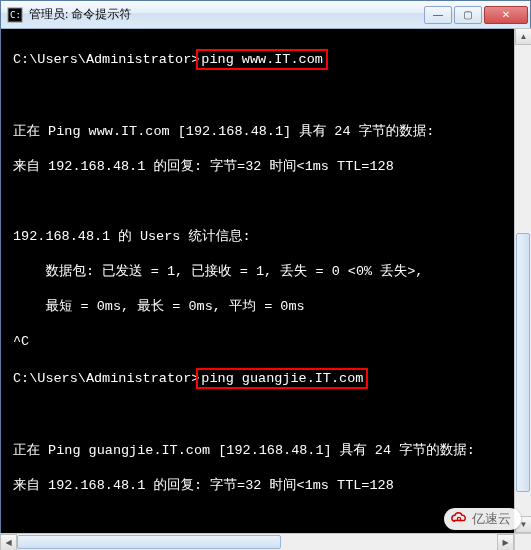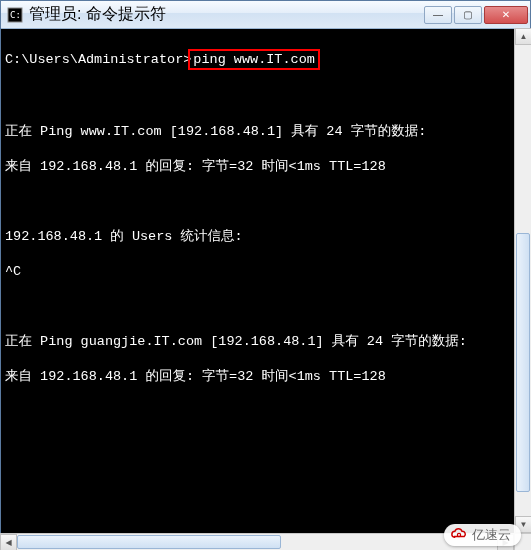--- a/index.html
+++ b/index.html
@@ -32,24 +32,25 @@
     width: 16px;
     height: 16px;
     margin-right: 6px;
     display: flex;
     align-items: center;
     justify-content: center;
   }
   .titlebar .icon svg { display: block; }
   .titlebar .title {
     flex: 1;
-    font-size: 16px;
+    font-size: 12px;
     color: #000;
     white-space: nowrap;
     overflow: hidden;
+    font-family: Liberation Serif, serif;
   }
   .winbtns { display: flex; gap: 2px; }
   .winbtn {
     width: 28px;
     height: 18px;
     border: 1px solid #8fa7c4;
     border-radius: 2px;
     background: linear-gradient(to bottom, #f2f7fc, #d9e6f4);
     font-size: 10px;
     color: #444;
@@ -69,21 +70,21 @@
     background: #000;
     color: #fff;
     font-family: "NSimSun", "SimSun", "Courier New", monospace;
     font-size: 13.5px;
     line-height: 17.5px;
     padding: 2px 4px;
     white-space: pre;
     overflow: hidden;
     position: relative;
   }
-  .line { white-space: pre; }
+  .line { white-space: pre; margin-left: 8px; }
   .hl {
     border: 2px solid #ff0000;
     display: inline-block;
     padding: 0 3px;
     margin-left: -3px;
   }
   .scrollbar-v {
     position: absolute;
     right: 0;
     top: 28px;
@@ -139,21 +140,21 @@
     position: absolute;
     right: 0; bottom: 0;
     width: 17px; height: 17px;
     background: #efefef;
     border-top: 1px solid #c8c8c8;
     border-left: 1px solid #c8c8c8;
   }
   .watermark {
     position: absolute;
     right: 10px;
-    bottom: 4px;
+    bottom: 20px;
     background: rgba(255,255,255,0.92);
     border-radius: 12px;
     padding: 2px 10px 2px 6px;
     display: flex;
     align-items: center;
     gap: 4px;
     font-size: 13px;
     color: #666;
     box-shadow: 0 1px 3px rgba(0,0,0,0.3);
   }
@@ -181,21 +182,24 @@
     </div>
   </div>
 
   <div class="terminal">
 <div class="line"><span>C:\Users\Administrator&gt;</span><span class="hl">ping www.IT.com</span></div>
 <div class="line"> </div>
 <div class="line">正在 Ping www.IT.com [192.168.48.1] 具有 24 字节的数据:</div>
 <div class="line">来自 192.168.48.1 的回复: 字节=32 时间&lt;1ms TTL=128</div>
 <div class="line"> </div>
 <div class="line">192.168.48.1 的 Users 统计信息:</div>
+<div class="line">    数据包: 已发送 = 1, 已接收 = 1, 丢失 = 0 &lt;0% 丢失&gt;,</div>
+<div class="line">    最短 = 0ms, 最长 = 0ms, 平均 = 0ms</div>
 <div class="line">^C</div>
+<div class="line"><span>C:\Users\Administrator&gt;</span><span class="hl">ping guangjie.IT.com</span></div>
 <div class="line"> </div>
 <div class="line">正在 Ping guangjie.IT.com [192.168.48.1] 具有 24 字节的数据:</div>
 <div class="line">来自 192.168.48.1 的回复: 字节=32 时间&lt;1ms TTL=128</div>
 
 
 
 
 
 
 

